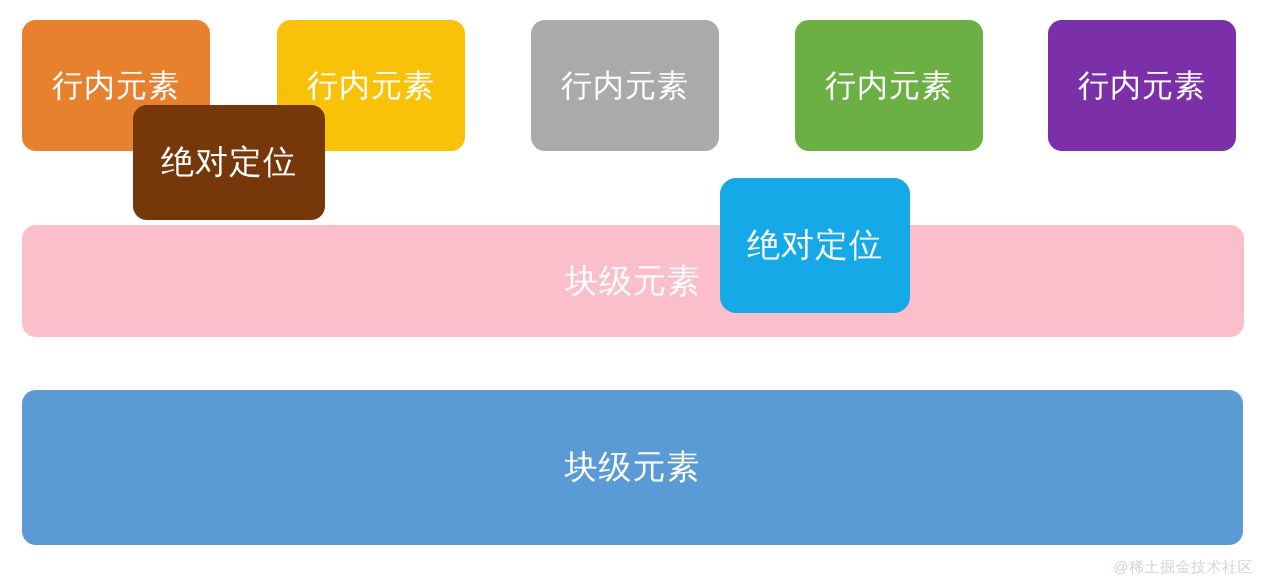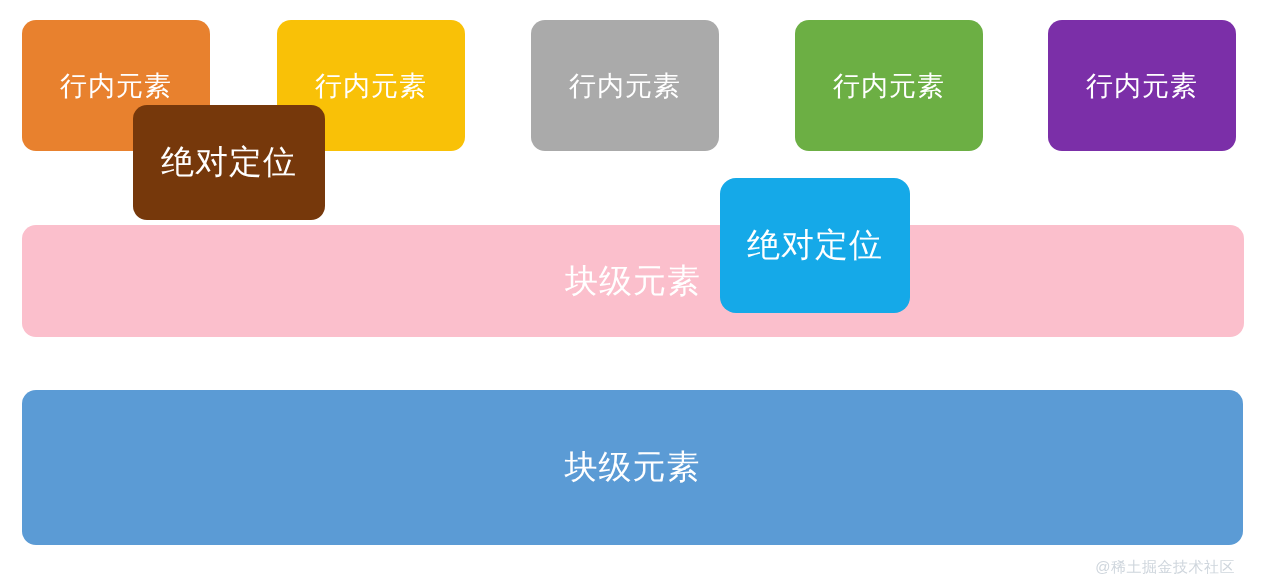--- a/index.html
+++ b/index.html
@@ -29,21 +29,21 @@
     white-space: nowrap;
     user-select: none;
   }
 
   
   .inline-el {
     top: 20px;
     width: 188px;
     height: 131px;
     border-radius: 14px;
-    font-size: 27px;
+    font-size: 31px;
   }
   #inline-1 { left: 22px;   background: #E8812E; z-index: 2; }
   #inline-2 { left: 277px;  background: #F9C107; z-index: 2; }
   #inline-3 { left: 531px;  background: #AAAAAA; z-index: 2; }
   #inline-4 { left: 795px;  background: #6CAF44; z-index: 2; }
   #inline-5 { left: 1048px; background: #7B2FA8; z-index: 2; }
 
   
   #abs-brown {
     left: 133px;
@@ -88,21 +88,21 @@
     height: 155px;
     border-radius: 14px;
     background: #5B9BD5;
     font-size: 33px;
     z-index: 1;
   }
 
   
   #watermark {
     position: absolute;
-    right: 28px;
+    right: 10px;
     bottom: 7px;
     font-size: 15px;
     color: #cfd6dd;
     letter-spacing: 0.5px;
     white-space: nowrap;
     user-select: none;
   }
 </style>
 </head>
 <body>

